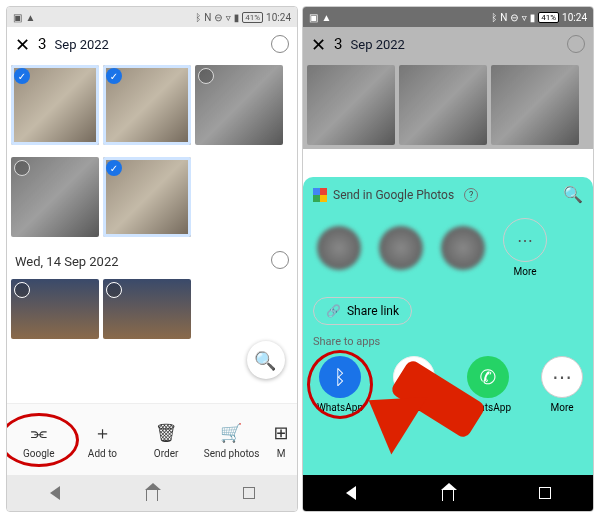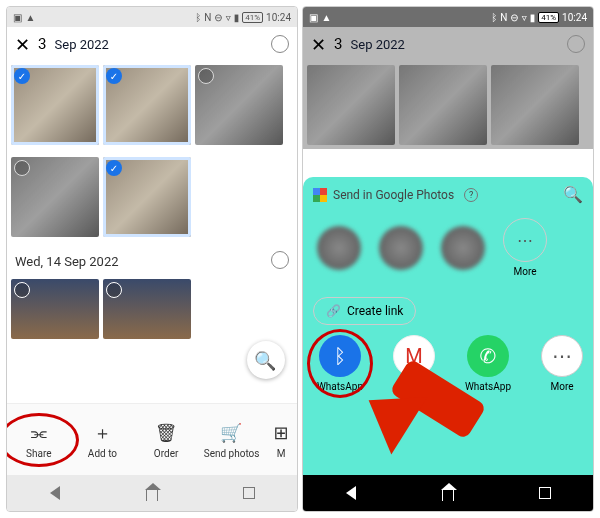--- a/index.html
+++ b/index.html
@@ -122,21 +122,21 @@
     <div class="tvthumb">
         <span class="chk off"></span>
       </div>
   </div>
   <div class="fab">
       <span>🔍</span>
     </div>
   <div class="actions">
     <div class="act ringed">
         <span class="ic">⫘</span>
-        <span>Share</span>
+        <span>Google</span>
       </div>
     <div class="act">
         <span class="ic">＋</span>
         <span>Add to</span>
       </div>
     <div class="act">
         <span class="ic">🗑</span>
         <span>Order</span>
       </div>
     <div class="act">
@@ -206,22 +206,23 @@
       <div>
           <div class="avatar"></div>
         </div>
       <div>
           <div class="more">⋯</div>
           <div class="mlbl">More</div>
         </div>
     </div>
     <div class="link">
       <span>🔗</span>
-      <span>Create link</span>
-    </div>
+      <span>Share link</span>
+    </div>
+    <div class="sh-lbl">Share to apps</div>
     <div class="apps">
       <div class="app ringed">
           <div class="app-ic bt">ᛒ</div>
           <span>WhatsApp</span>
         </div>
       <div class="app">
           <div class="app-ic gm">M</div>
           <span>Gmail</span>
         </div>
       <div class="app">

